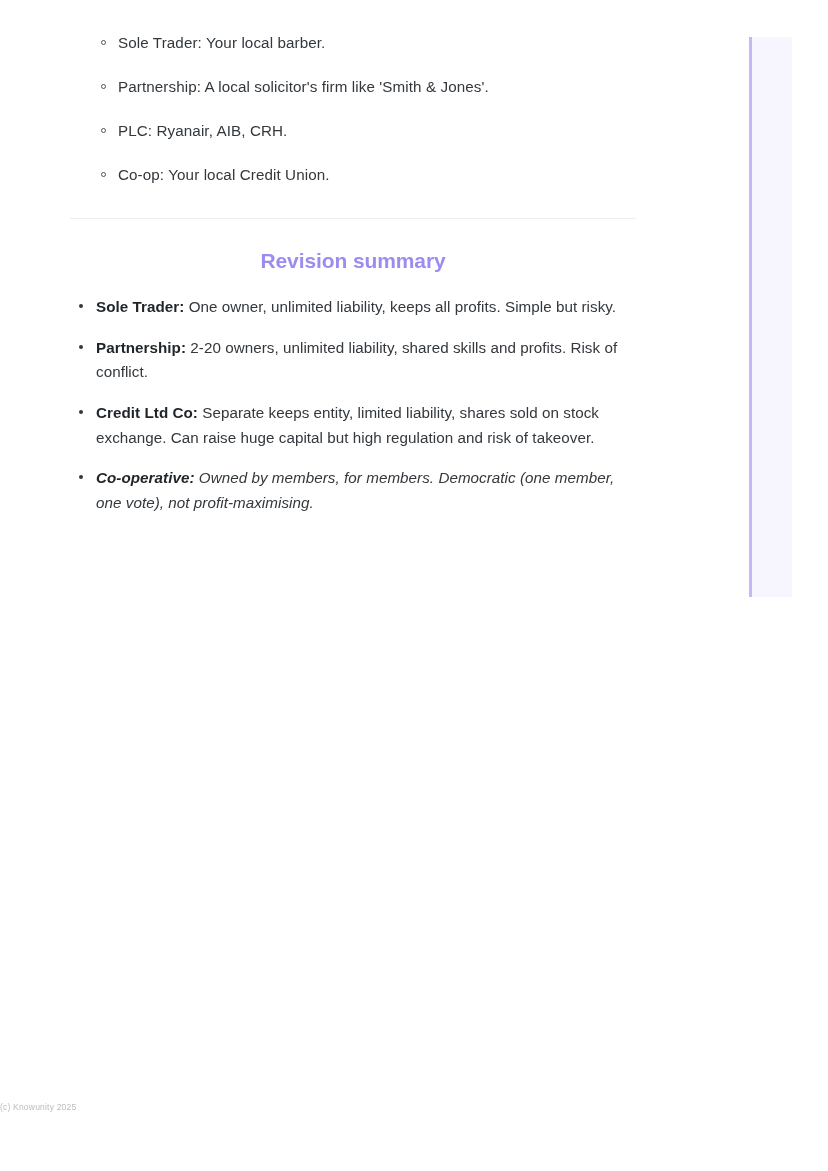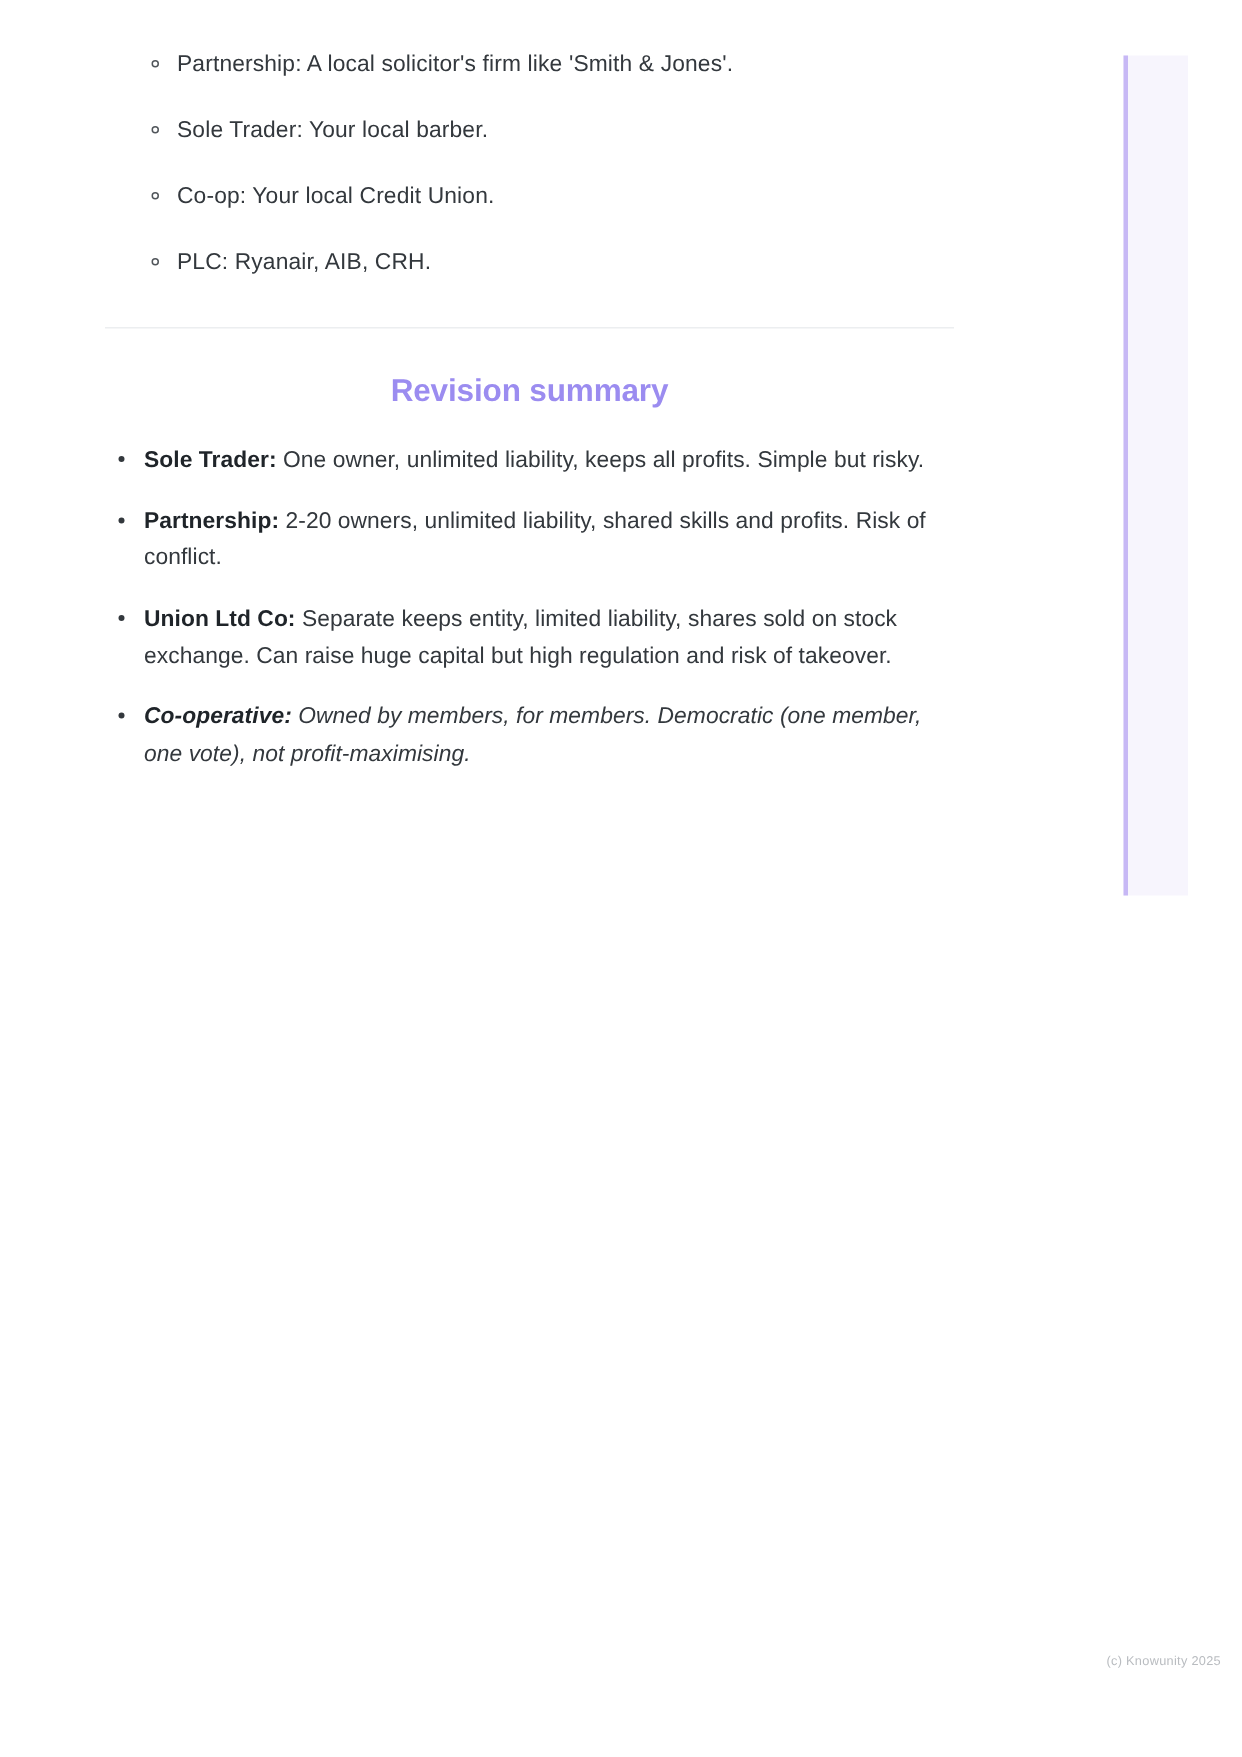--- a/index.html
+++ b/index.html
@@ -116,69 +116,68 @@
     font-weight: bold;
     color: #1f2429;
   }
 
   
   .footer {
     position: absolute;
     left: 0;
     top: 1102px;
     width: 774px;
-    text-align: right;
+    text-align: left;
     font-size: 8.5px;
     color: #b9bcc0;
     letter-spacing: 0.2px;
-    margin-left: 40px;
   }
 </style>
 </head>
 <body>
 
 <div class="side-panel"></div>
 
 <div class="content">
 
   <ul class="examples-list">
     <li>
       <span class="circle-marker"></span>
+      <span>Sole Trader: Your local barber.</span>
+    </li>
+    <li>
+      <span class="circle-marker"></span>
       <span>Partnership: A local solicitor's firm like 'Smith &amp; Jones'.</span>
     </li>
     <li>
       <span class="circle-marker"></span>
-      <span>Sole Trader: Your local barber.</span>
+      <span>PLC: Ryanair, AIB, CRH.</span>
     </li>
     <li>
       <span class="circle-marker"></span>
       <span>Co-op: Your local Credit Union.</span>
-    </li>
-    <li>
-      <span class="circle-marker"></span>
-      <span>PLC: Ryanair, AIB, CRH.</span>
     </li>
   </ul>
 
   <div class="divider"></div>
 
   <h2 class="section-heading">Revision summary</h2>
 
   <ul class="summary-list">
     <li>
       <span class="disc-marker"></span>
       <span class="summary-term">Sole Trader:</span><span> One owner, unlimited liability, keeps all profits. Simple but risky.</span>
     </li>
     <li>
       <span class="disc-marker"></span>
       <span class="summary-term">Partnership:</span><span> 2-20 owners, unlimited liability, shared skills and profits. Risk of conflict.</span>
     </li>
     <li>
       <span class="disc-marker"></span>
-      <span class="summary-term">Union Ltd Co:</span><span> Separate keeps entity, limited liability, shares sold on stock exchange. Can raise huge capital but high regulation and risk of takeover.</span>
+      <span class="summary-term">Credit Ltd Co:</span><span> Separate keeps entity, limited liability, shares sold on stock exchange. Can raise huge capital but high regulation and risk of takeover.</span>
     </li>
     <li>
       <span class="disc-marker"></span>
       <span class="summary-term">Co-operative:</span><span> Owned by members, for members. Democratic (one member, one vote), not profit-maximising.</span>
     </li>
   </ul>
 
 </div>
 
 <div class="footer">(c) Knowunity 2025</div>

